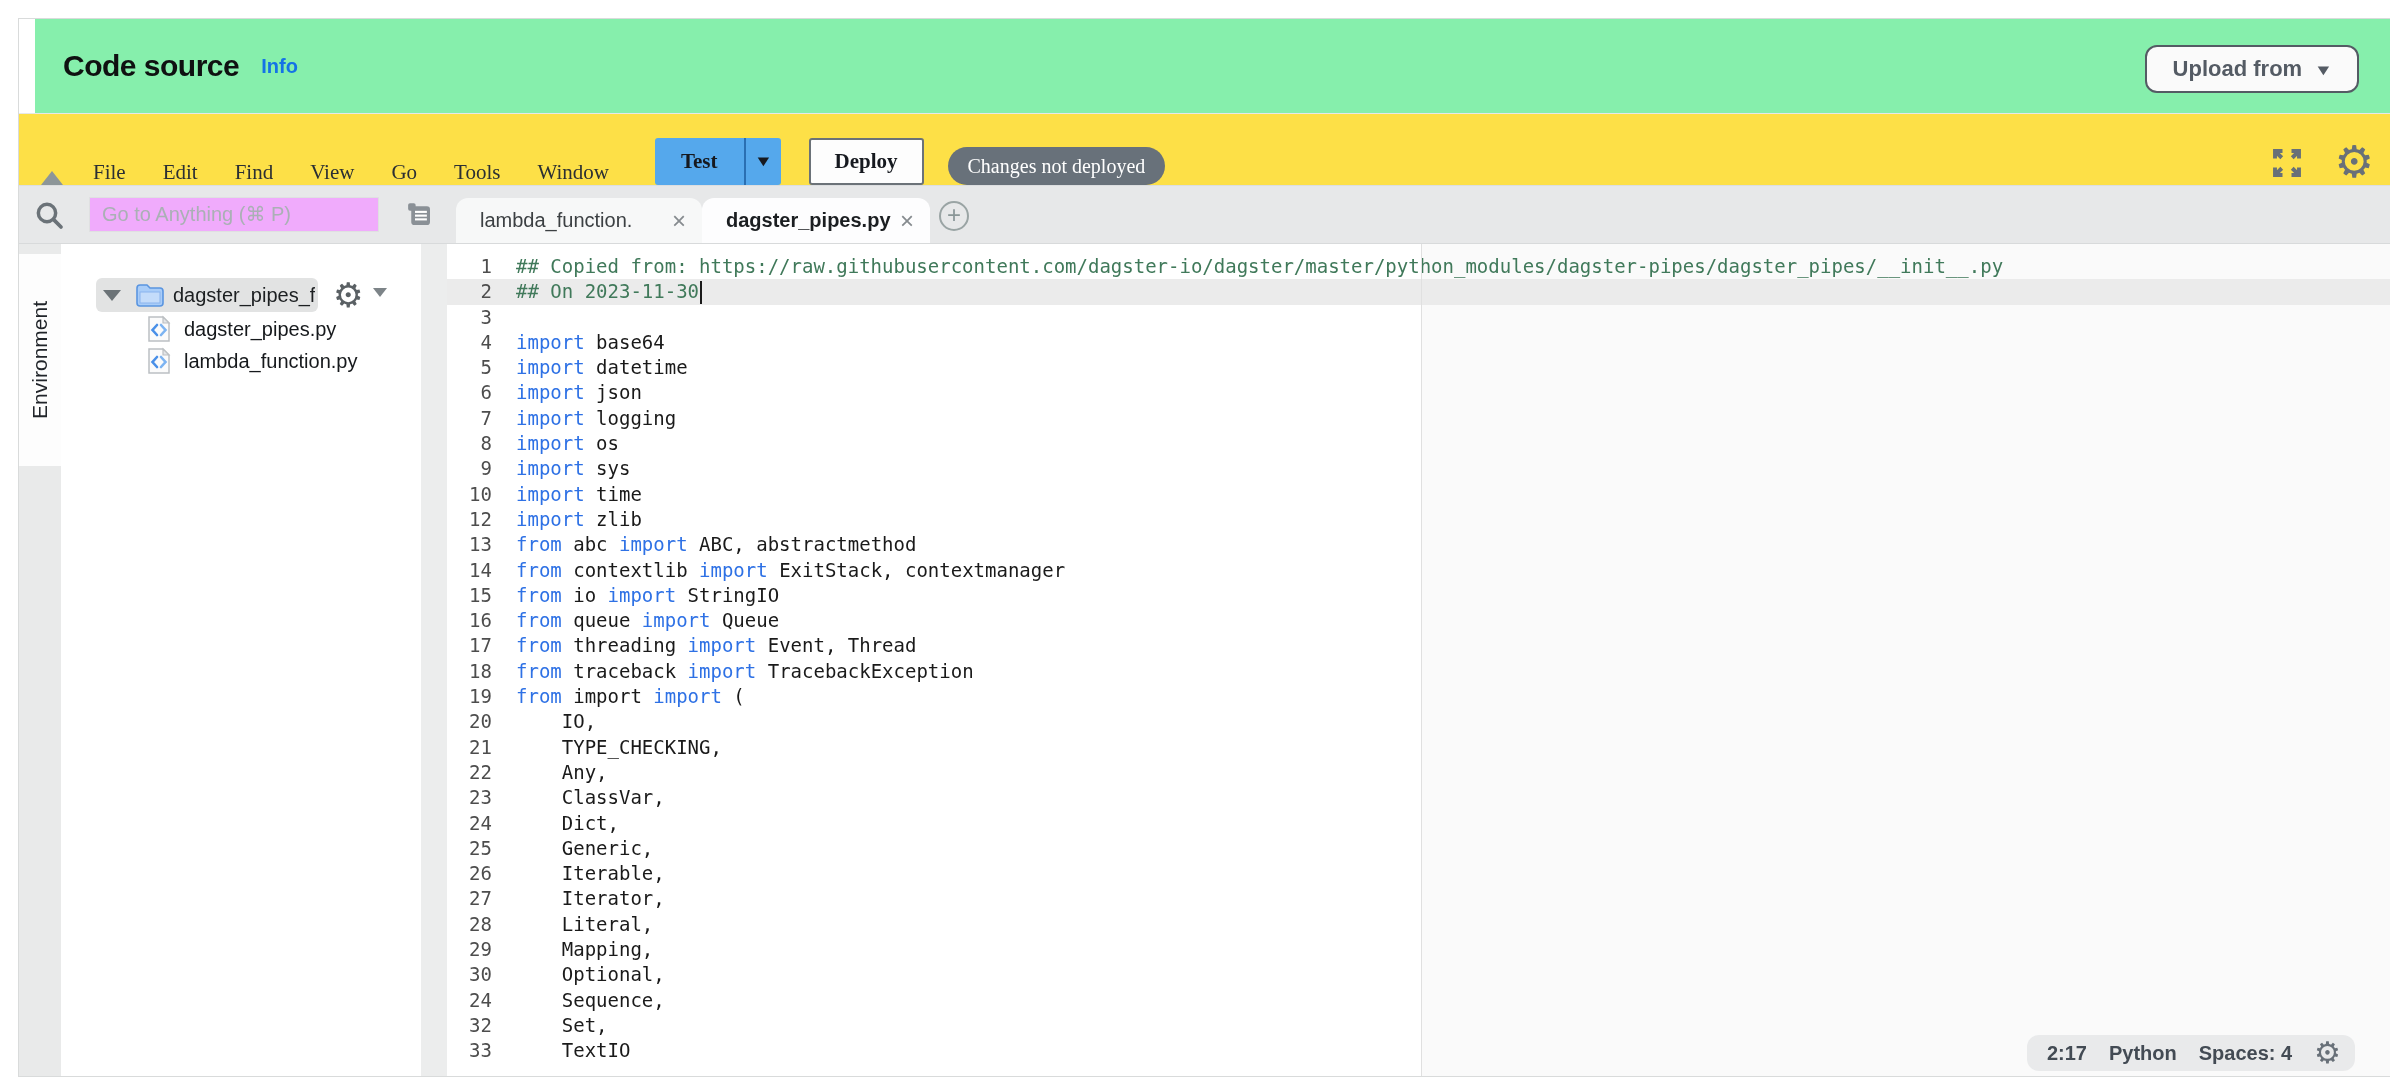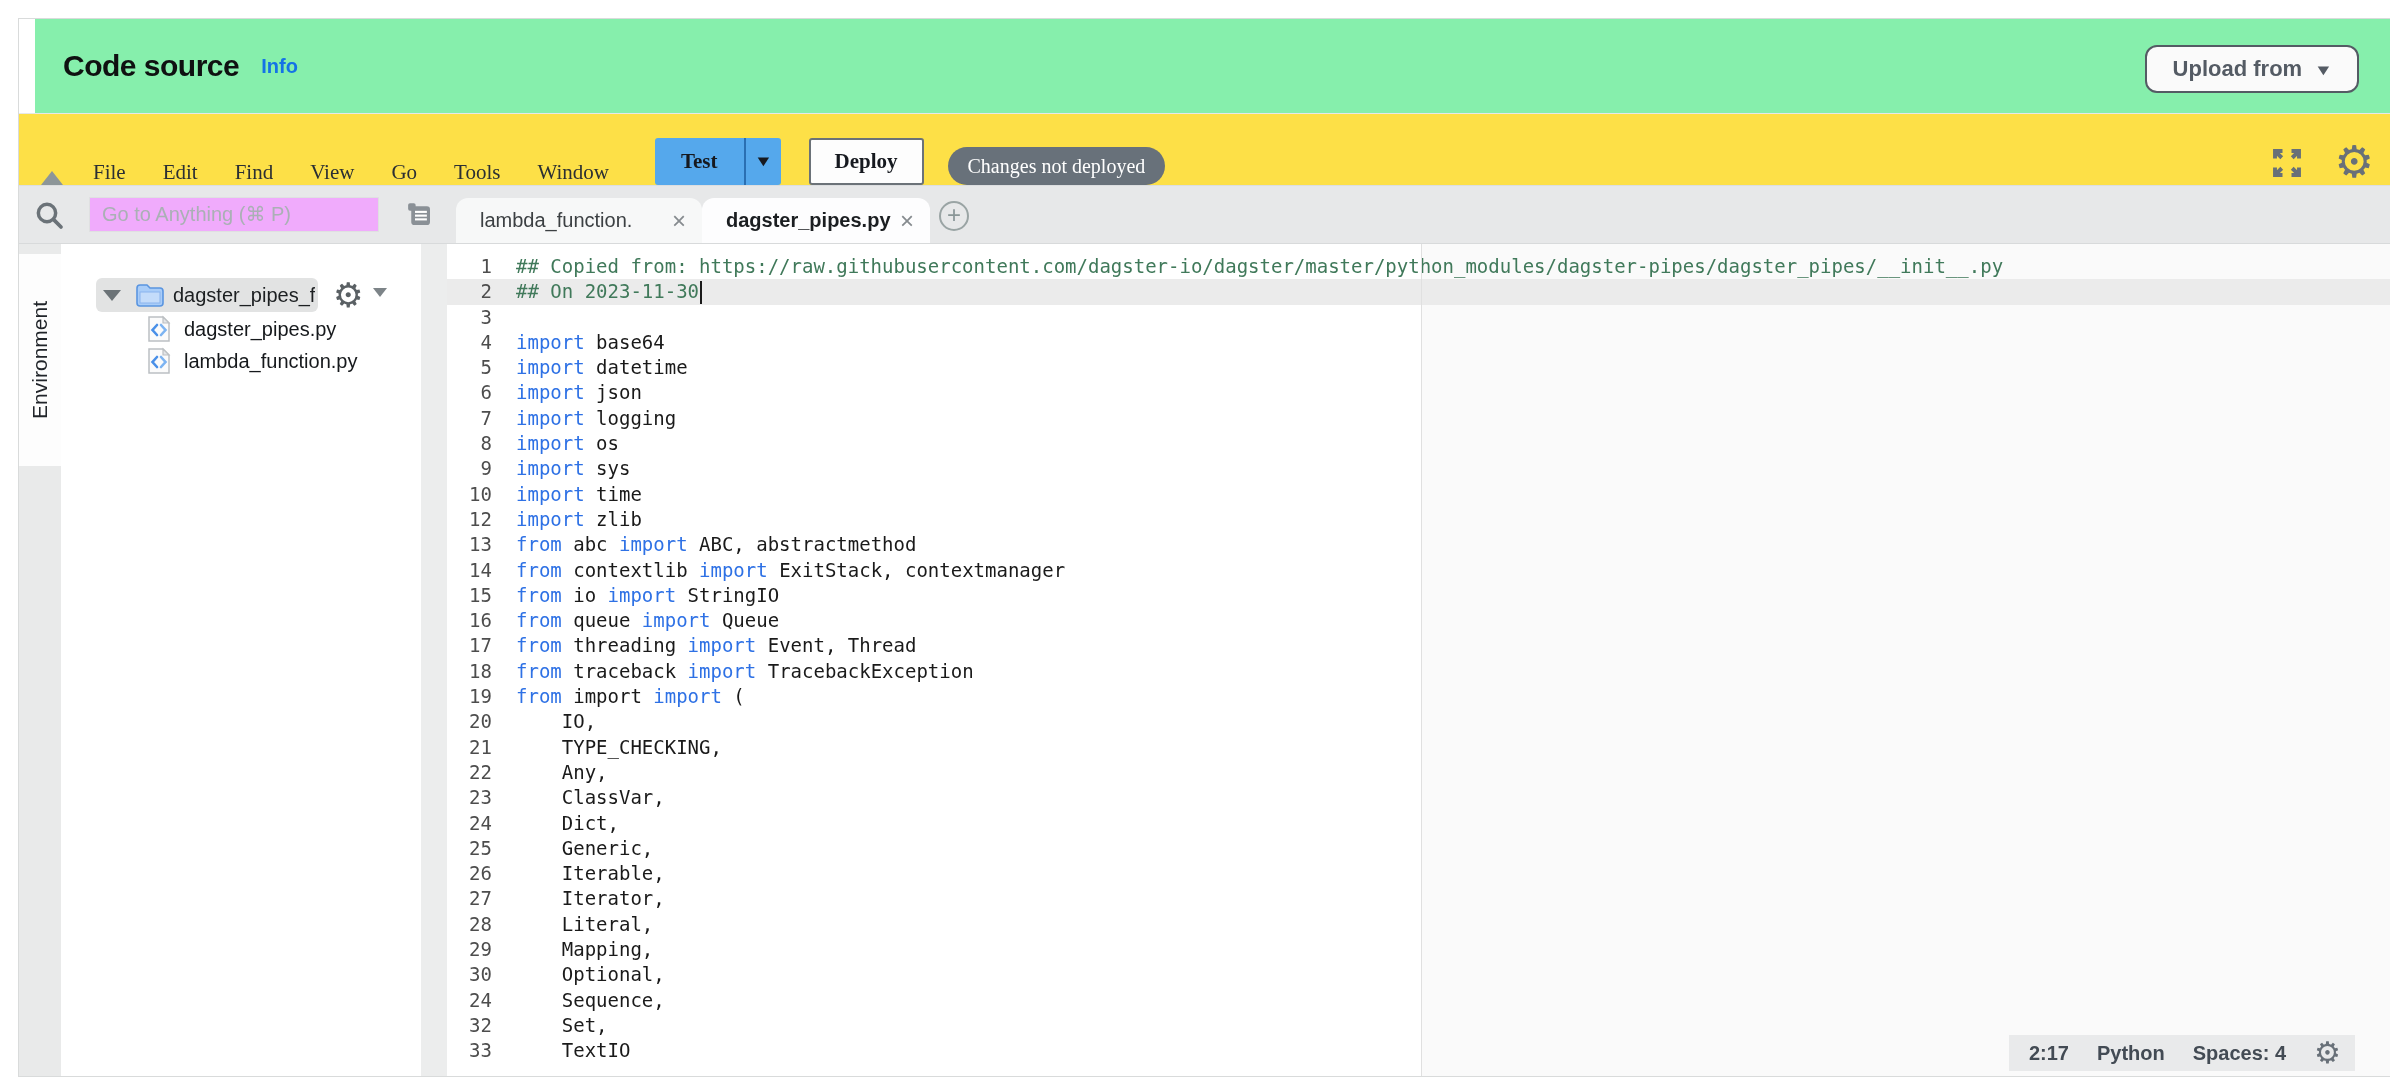--- a/index.html
+++ b/index.html
@@ -104,21 +104,21 @@
   .gutter-num { position:absolute; left:0; width:45px; text-align:right; color:#4d4d4d;
                 font-size:19px; cursor:pointer; }
   .line-text { position:absolute; left:69px; top:0; }
   .tok-c { color:#40795a; }
   .tok-k { color:#2e71e5; }
   .tok-p { color:#1a1a1a; }
   .cursor { display:inline-block; width:2px; height:23px; background:#1a1a1a;
             vertical-align:middle; margin-left:1px; }
 
   .status-chip { position:absolute; right:35px; bottom:5px; height:36px; background:#e9eaeb;
-                 border-radius:0; display:flex; align-items:center; gap:28px; padding:0 14px 0 20px;
+                 border-radius:12px; display:flex; align-items:center; gap:22px; padding:0 14px 0 20px;
                  font-family:"Liberation Sans","DejaVu Sans",sans-serif; }
   .status-item { font-size:20px; font-weight:bold; color:#434b54; cursor:pointer; }
   .status-chip .gear { font-size:30px; }
 </style>
 </head>
 <body>
 
 <div class="panel">
 
   <div class="header">

